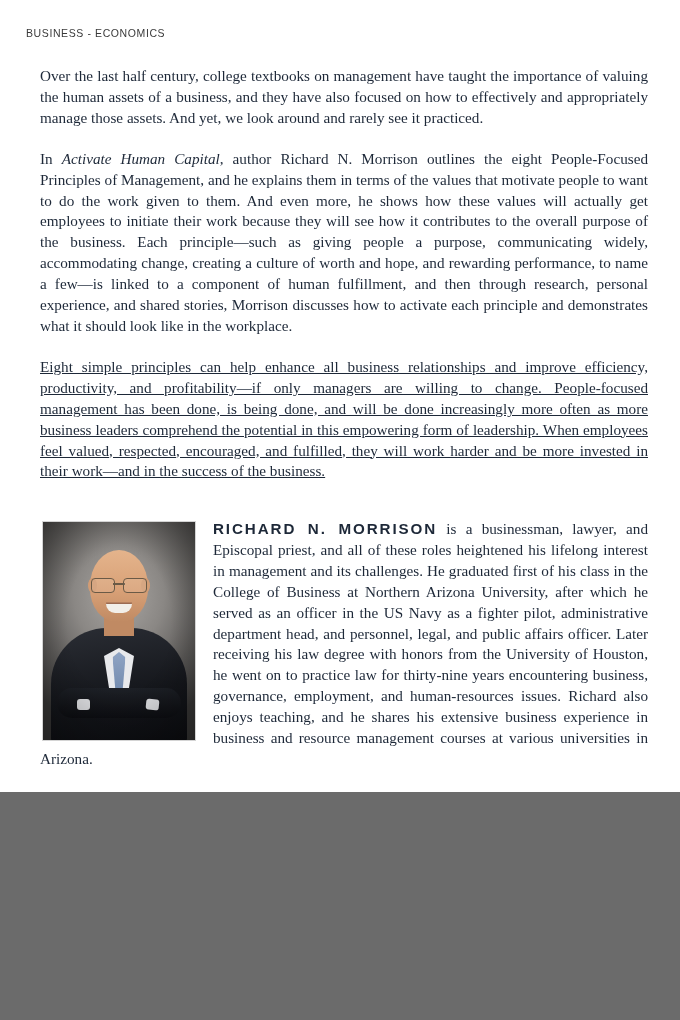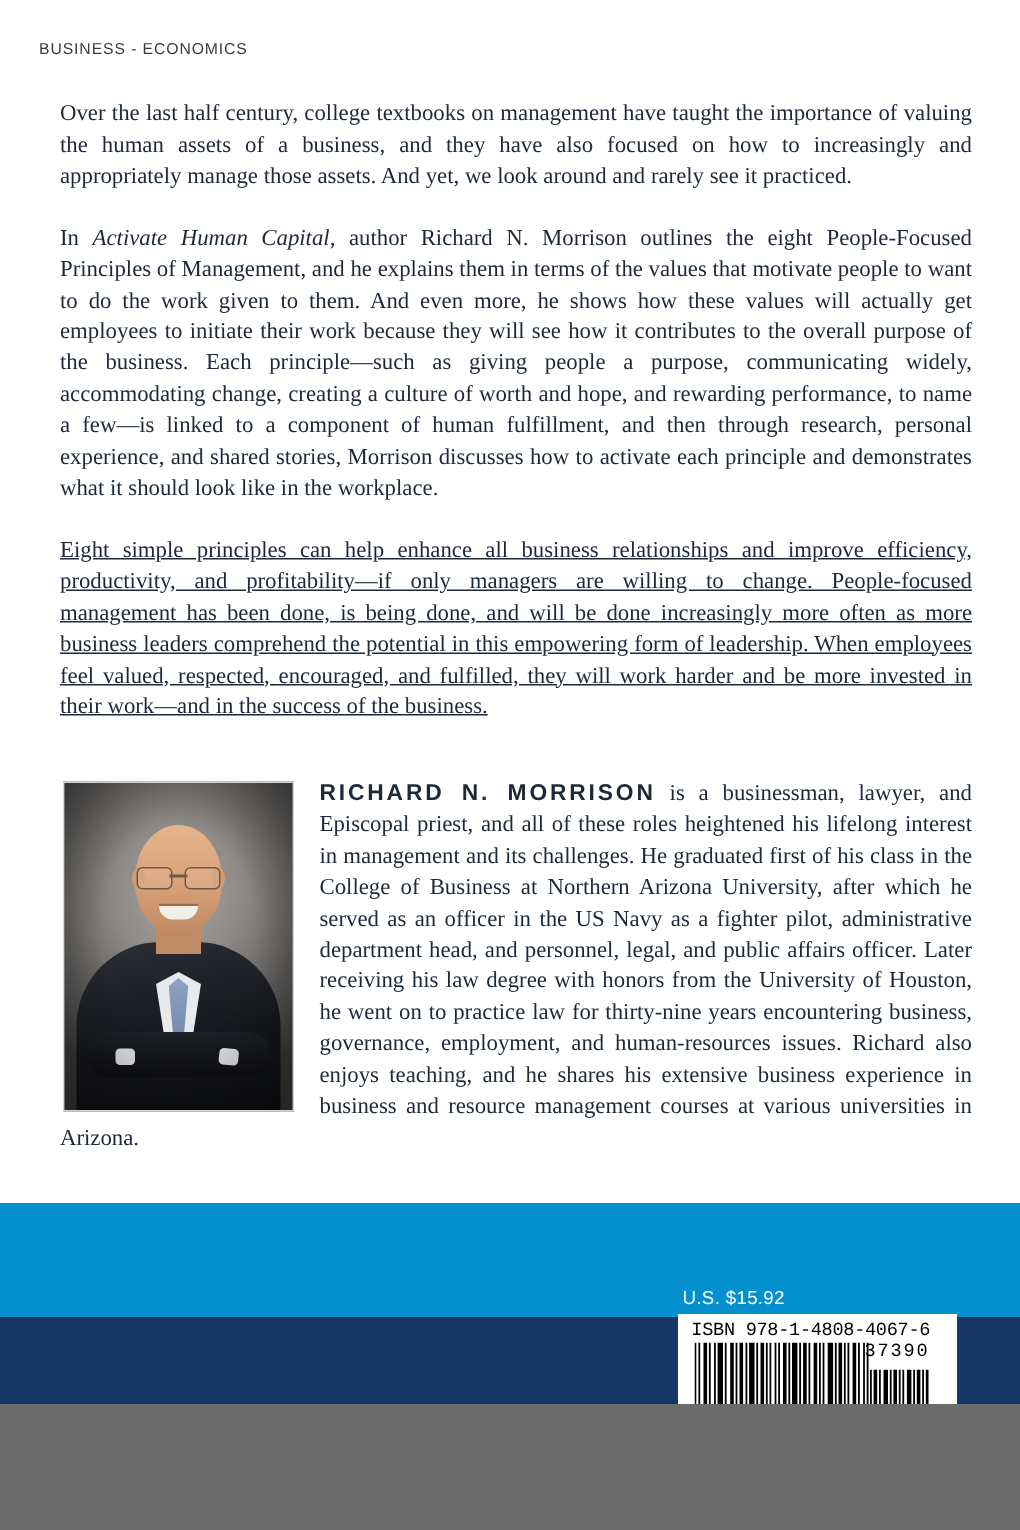--- a/index.html
+++ b/index.html
@@ -3,21 +3,21 @@
 <meta charset="utf-8">
 <style>
   html, body {
     margin: 0;
     padding: 0;
     background: #6b6b6b;
   }
   .page {
     position: relative;
     width: 680px;
-    height: 936px;
+    height: 792px;
     background: #ffffff;
     overflow: hidden;
     font-family: "Liberation Serif", serif;
   }
 
   
   .category {
     position: absolute;
     left: 26px;
     top: 27px;
@@ -357,21 +357,21 @@
   .ean-digits .g2 { margin-left: 7px; }
 </style>
 </head>
 <body>
 
 <div class="page">
 
   <div class="category">BUSINESS - ECONOMICS</div>
 
   <div class="body-col">
-    <p class="para">Over the last half century, college textbooks on management have taught the importance of valuing the human assets of a business, and they have also focused on how to increasingly and appropriately manage those assets. And yet, we look around and rarely see it practiced.</p>
+    <p class="para">Over the last half century, college textbooks on management have taught the importance of valuing the human assets of a business, and they have also focused on how to effectively and appropriately manage those assets. And yet, we look around and rarely see it practiced.</p>
     <p class="para"><span>In </span><em>Activate Human Capital</em><span>, author Richard N. Morrison outlines the eight People-Focused Principles of Management, and he explains them in terms of the values that motivate people to want to do the work given to them. And even more, he shows how these values will actually get employees to initiate their work because they will see how it contributes to the overall purpose of the business. Each principle—such as giving people a purpose, communicating widely, accommodating change, creating a culture of worth and hope, and rewarding performance, to name a few—is linked to a component of human fulfillment, and then through research, personal experience, and shared stories, Morrison discusses how to activate each principle and demonstrates what it should look like in the workplace.</span></p>
     <p class="para">Eight simple principles can help enhance all business relationships and improve efficiency, productivity, and profitability—if only managers are willing to change. People-focused management has been done, is being done, and will be done increasingly more often as more business leaders comprehend the potential in this empowering form of leadership. When employees feel valued, respected, encouraged, and fulfilled, they will work harder and be more invested in their work—and in the success of the business.</p>
   </div>
 
   <div class="author-block">
     <div class="author-photo">
       <div class="photo-bg"></div>
       <div class="photo-suit"></div>
       <div class="photo-shirt"></div>
       <div class="photo-tie"></div>

